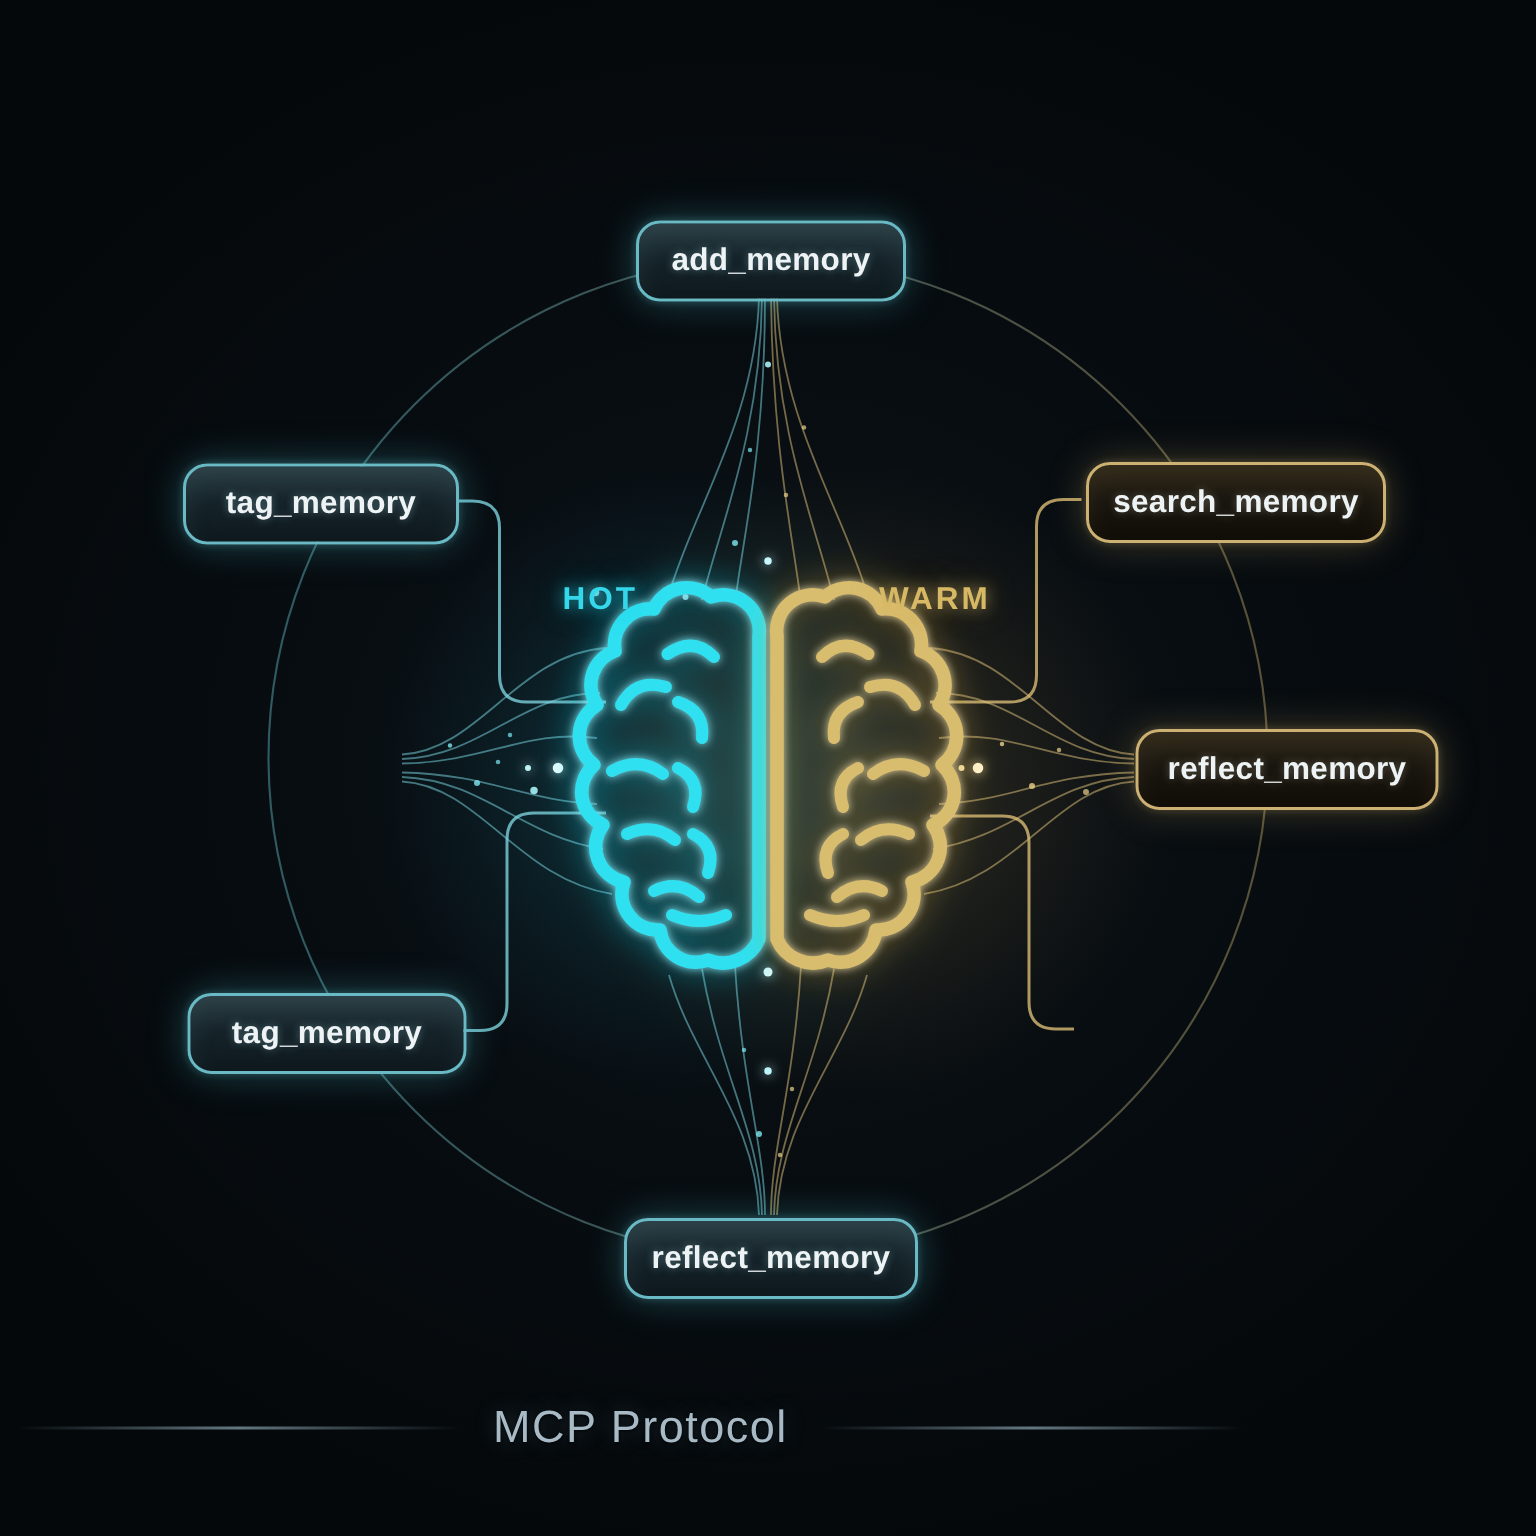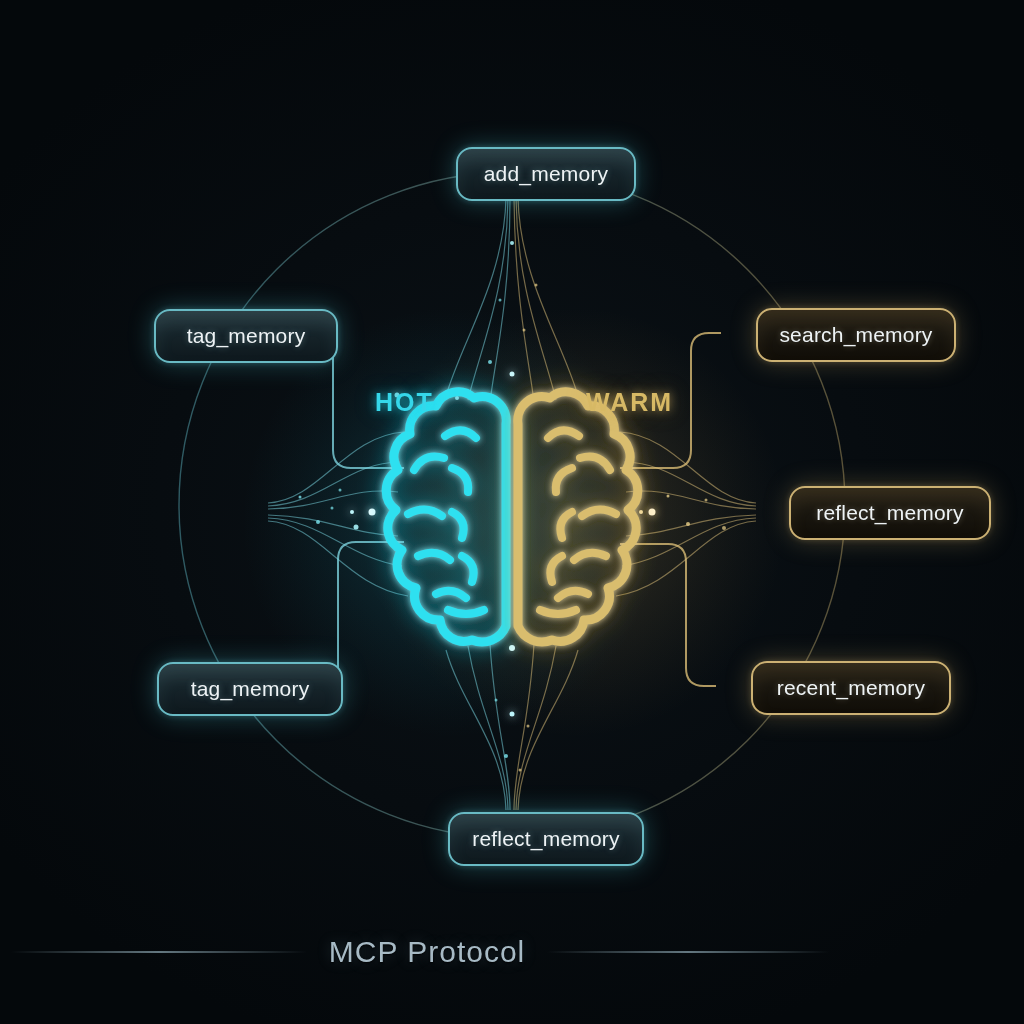--- a/index.html
+++ b/index.html
@@ -5,21 +5,21 @@
   html,body{margin:0;padding:0;background:#04070a;}
   #stage{
     position:relative;width:1024px;height:1024px;overflow:hidden;
     background:radial-gradient(ellipse 640px 560px at 512px 510px, #0b1217 0%, #070c10 55%, #04080b 100%);
     font-family:"Liberation Sans", sans-serif;
   }
   svg.layer{position:absolute;left:0;top:0;}
   .node{
     position:absolute;height:50px;border-radius:16px;
     display:flex;align-items:center;justify-content:center;
-    font-size:21px;font-weight:400;color:#eef3f5;letter-spacing:.2px;margin-left:32px;
+    font-size:21px;font-weight:700;color:#eef3f5;letter-spacing:.2px;
   }
   .node.hot{
     border:2px solid #69bac4;
     background:linear-gradient(180deg,#25353b 0%,#16242a 45%,#0e181d 100%);
     box-shadow:0 0 26px rgba(80,205,220,.30),0 0 6px rgba(120,220,235,.25),
                inset 0 10px 18px rgba(130,200,210,.10);
     text-shadow:0 0 6px rgba(180,240,250,.35);
   }
   .node.warm{
     border:2px solid #ccb173;
@@ -30,21 +30,21 @@
   }
   .n-top{left:424px;top:147px;width:176px}
   .n-ul{left:122px;top:309px;width:180px}
   .n-ml{left:68px;top:486px;width:198px}
   .n-ll{left:125px;top:662px;width:182px}
   .n-ur{left:724px;top:308px;width:196px}
   .n-mr{left:757px;top:486px;width:198px}
   .n-lr{left:719px;top:661px;width:196px}
   .n-bottom{left:416px;top:812px;width:192px}
   .hemi-label{
-    position:absolute;font-size:25px;font-weight:700;letter-spacing:2px;
+    position:absolute;font-size:21px;font-weight:700;letter-spacing:2px;
   }
   .hemi-label.hot{
     left:375px;top:388px;color:#35d7ea;
     text-shadow:0 0 10px rgba(40,220,240,.7),0 0 22px rgba(0,190,215,.4);
   }
   .hemi-label.warm{
     left:586px;top:388px;color:#d7b965;
     text-shadow:0 0 10px rgba(230,195,110,.6),0 0 22px rgba(210,170,80,.35);
   }
   .footer{
@@ -246,23 +246,20 @@
   </div>
   <div class="node hot n-ll">
     <span>tag_memory</span>
   </div>
   <div class="node warm n-ur">
     <span>search_memory</span>
   </div>
   <div class="node warm n-mr">
     <span>reflect_memory</span>
   </div>
-  <div class="node warm n-lr">
-    <span>recent_memory</span>
-  </div>
   <div class="node hot n-bottom">
     <span>reflect_memory</span>
   </div>
 
   <div class="footer">
     <div class="rule left"></div>
     <div class="title">MCP Protocol</div>
     <div class="rule right"></div>
   </div>
 

